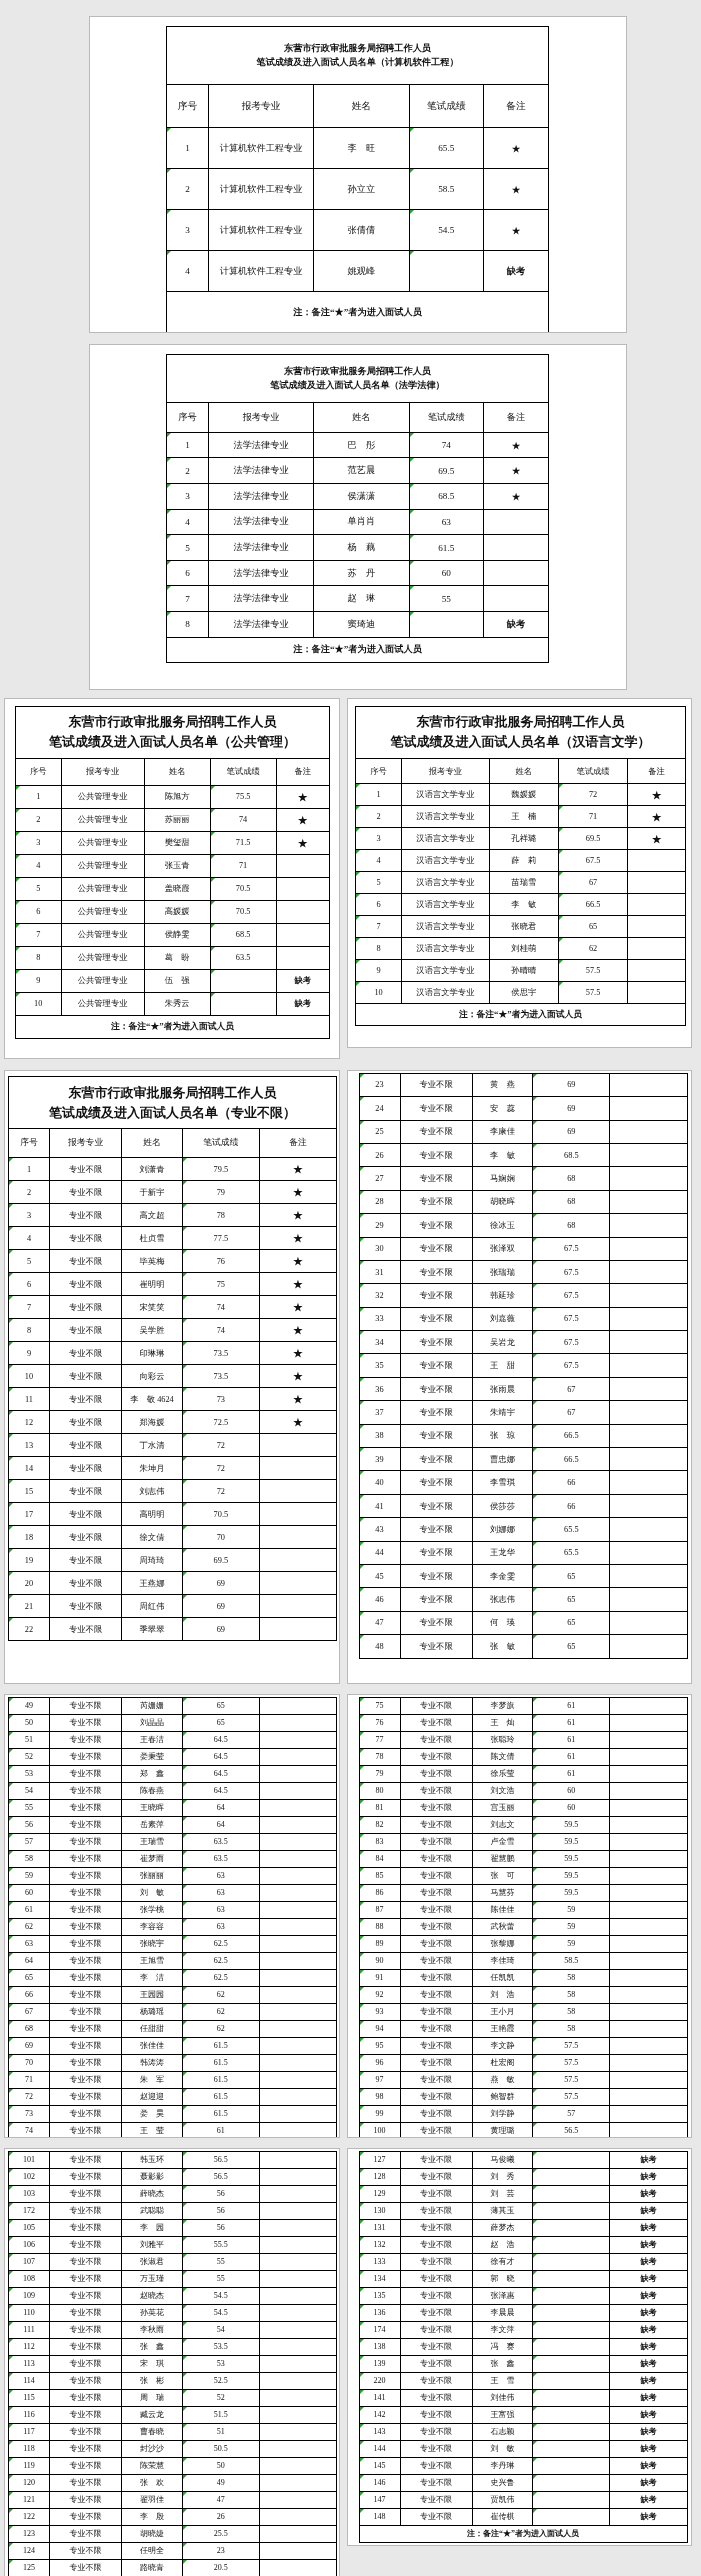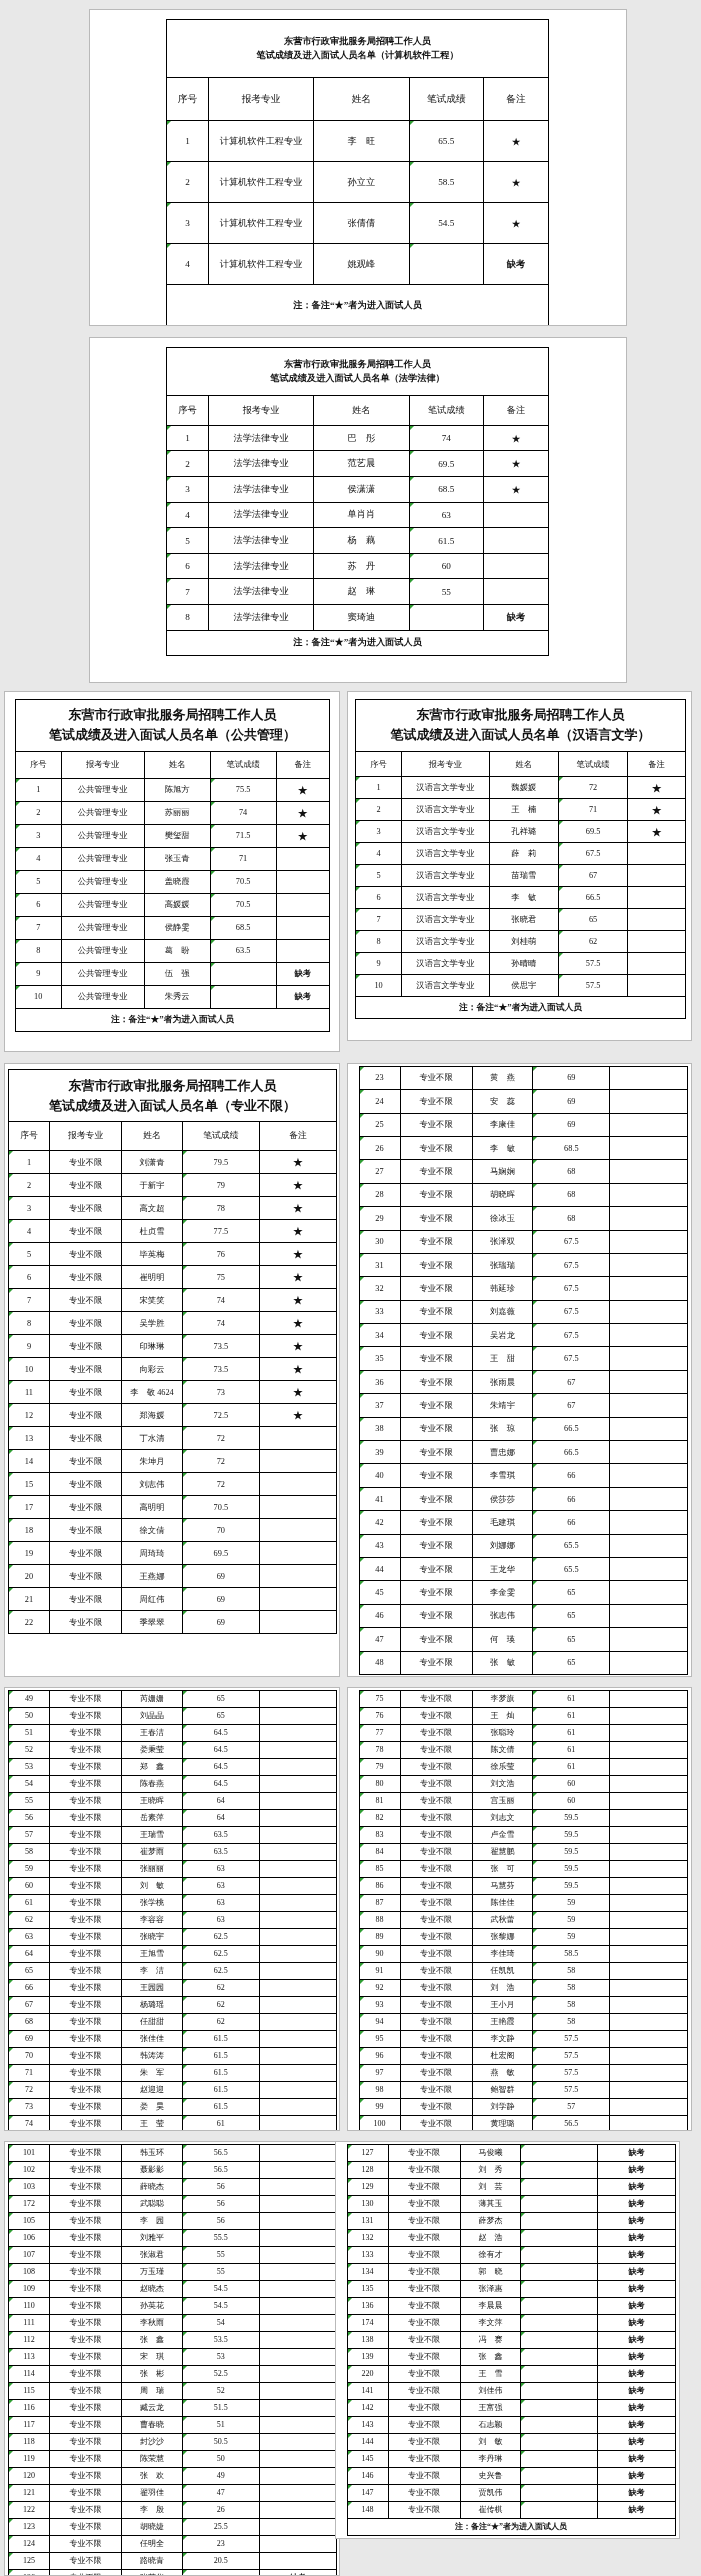--- a/index.html
+++ b/index.html
@@ -7,33 +7,33 @@
     font-family:"Liberation Serif","DejaVu Serif",serif;
     background:#d9d9d9;
   }
   #canvas{
     position:relative;width:702px;height:2576px;
     background:#e8e8e8;overflow:hidden;
   }
   .page{
     position:absolute;background:#ffffff;
     border:0.9px solid #b9b9b9;
-    box-sizing:border-box;overflow:hidden;
+    box-sizing:border-box;overflow:hidden;margin-top:7px;
   }
   
   #t1 {left:89px;top:8.8px;  width:538px;height:317px;}
   #t2 {left:89px;top:337px; width:538px;height:346px;}
   #t3 {left:3.5px;  top:691px; width:336px;height:361px;}
   #t4 {left:347px;top:691px; width:345px;height:350px;}
   #t5a{left:3.5px;  top:1063px;width:336px;height:614px;}
   #t5b{left:347px;top:1063px;width:345px;height:614px;}
   #t5c{left:3.5px;  top:1687px;width:336px;height:444px;}
   #t5d{left:347px;top:1687px;width:345px;height:444px;}
   #t5e{left:3.5px;  top:2141px;width:336px;height:435px;}
-  #t5f{left:335px;top:2141px;width:345px;height:398px;}
+  #t5f{left:347px;top:2141px;width:345px;height:398px;}
 
   table.sheet{
     border-collapse:collapse;table-layout:fixed;
     width:auto;background:#fff;
   }
   #t1 table.sheet,#t2 table.sheet{margin:8.8px 0 0 76px;width:383px;}
   #t3 table.sheet{margin:7px 0 0 10.5px;width:315px;}
   #t4 table.sheet{margin:7px 0 0 7px;width:331px;}
   #t5a table.sheet{margin:5.3px 0 0 3.5px;width:329px;}
   #t5b table.sheet,#t5d table.sheet,#t5f table.sheet{margin:1.8px 0 0 10.5px;width:329px;}
@@ -764,27 +764,20 @@
             <td class="remark"></td>
           </tr>
           <tr>
             <td class="seq tri">41</td>
             <td class="major">专业不限</td>
             <td class="name">侯莎莎</td>
             <td class="score tri">66</td>
             <td class="remark"></td>
           </tr>
           <tr>
-            <td class="seq tri">42</td>
-            <td class="major">专业不限</td>
-            <td class="name">毛建琪</td>
-            <td class="score tri">66</td>
-            <td class="remark"></td>
-          </tr>
-          <tr>
             <td class="seq tri">43</td>
             <td class="major">专业不限</td>
             <td class="name">刘娜娜</td>
             <td class="score tri">65.5</td>
             <td class="remark"></td>
           </tr>
           <tr>
             <td class="seq tri">44</td>
             <td class="major">专业不限</td>
             <td class="name">王龙华</td>

